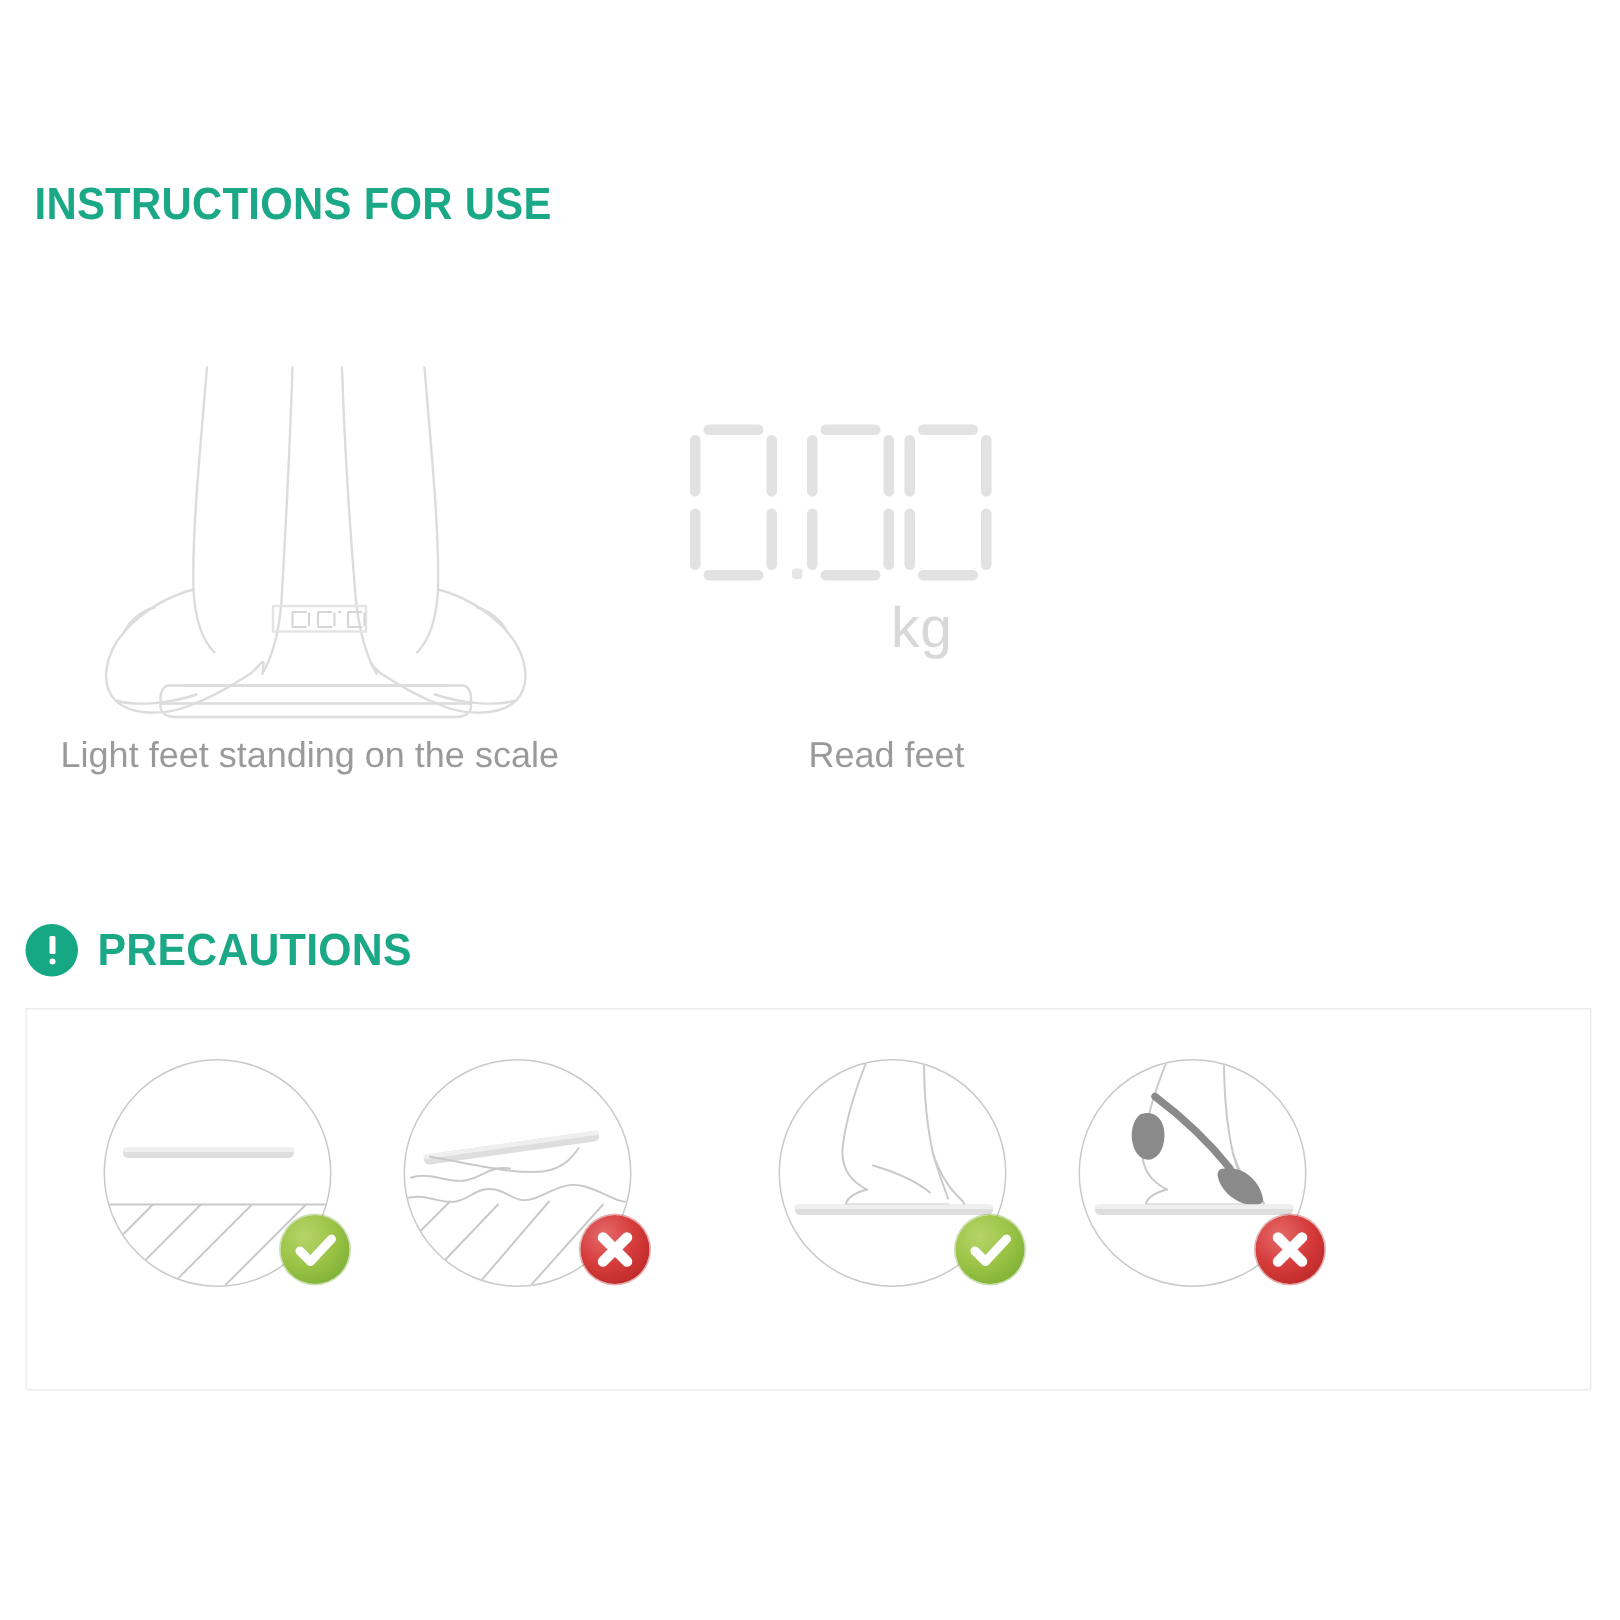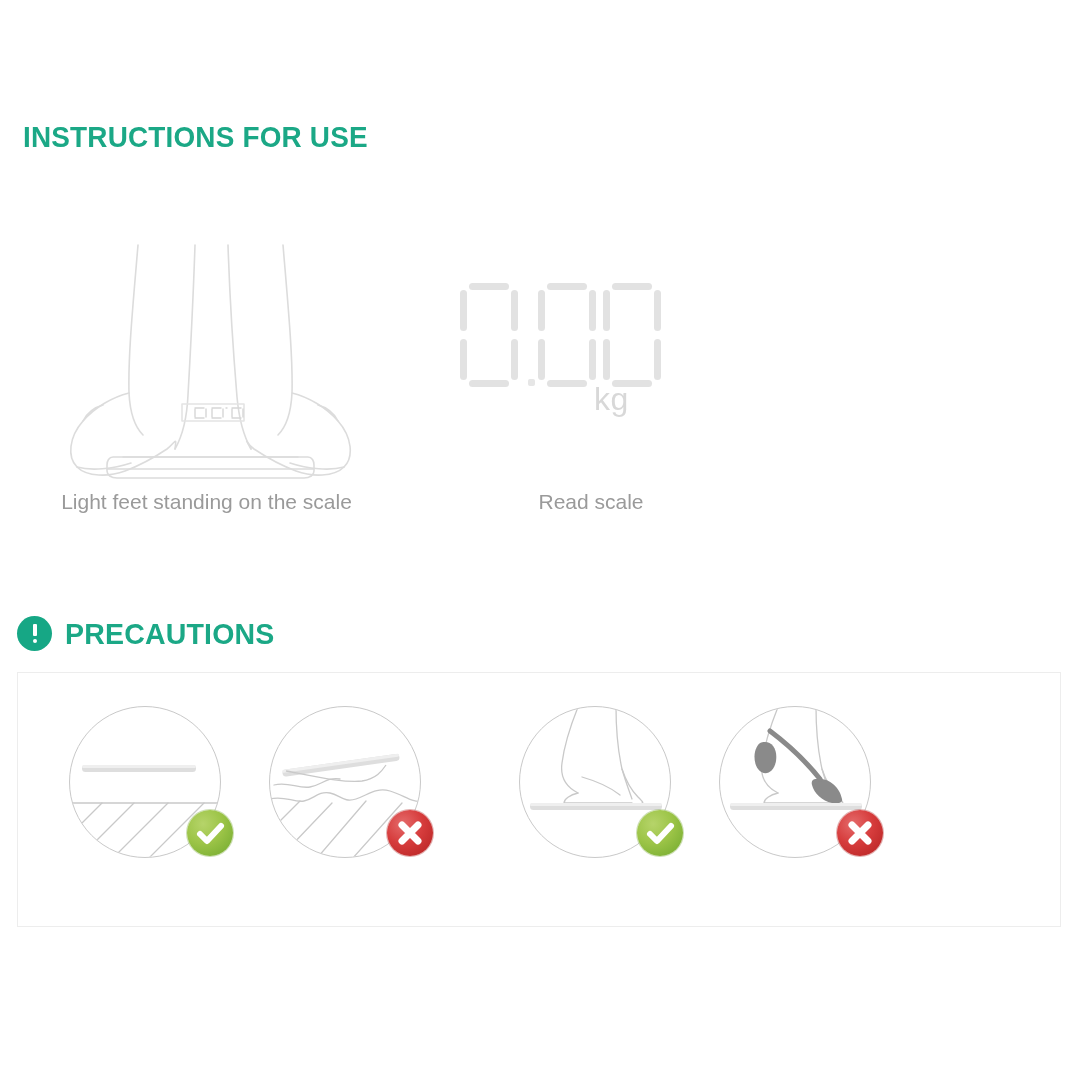--- a/index.html
+++ b/index.html
@@ -44,21 +44,21 @@
   .step-art {
     position: relative;
     width: 100%;
     height: 250px;
   }
   .step-caption {
     position: absolute;
     top: 255px;
     width: 100%;
     text-align: center;
-    font-size: 21px;
+    font-size: 24px;
     color: #9a9a9a;
     white-space: nowrap;
   }
   #step-1 { left: 25px; width: 363px; }
   #step-2 { left: 430px; width: 322px; }
 
   
   .lcd {
     position: absolute;
     left: 30px;
@@ -95,22 +95,22 @@
     left: 68px;
     top: 96px;
     width: 7px;
     height: 7px;
     border-radius: 2px;
     background: #e6e6e6;
   }
   .lcd-unit {
     position: absolute;
     left: 134px;
-    top: 98px;
-    font-size: 32px;
+    top: 115px;
+    font-size: 38px;
     color: #d8d8d8;
     letter-spacing: 0.5px;
   }
 
   
   .precautions-head {
     position: absolute;
     left: 17px;
     top: 616px;
     display: flex;
@@ -282,21 +282,21 @@
           <div class="seg top"></div>
             <div class="seg tl"></div>
             <div class="seg tr"></div>
           <div class="seg bl"></div>
             <div class="seg br"></div>
           <div class="seg bot"></div>
         </div>
         <div class="lcd-unit">kg</div>
       </div>
     </div>
-    <div class="step-caption">Read scale</div>
+    <div class="step-caption">Read feet</div>
   </div>
 
 </div>
 
 <div class="precautions-head">
   <div class="warn-badge"></div>
   <div class="precautions-title">PRECAUTIONS</div>
 </div>
 
 <div class="precautions-panel">

